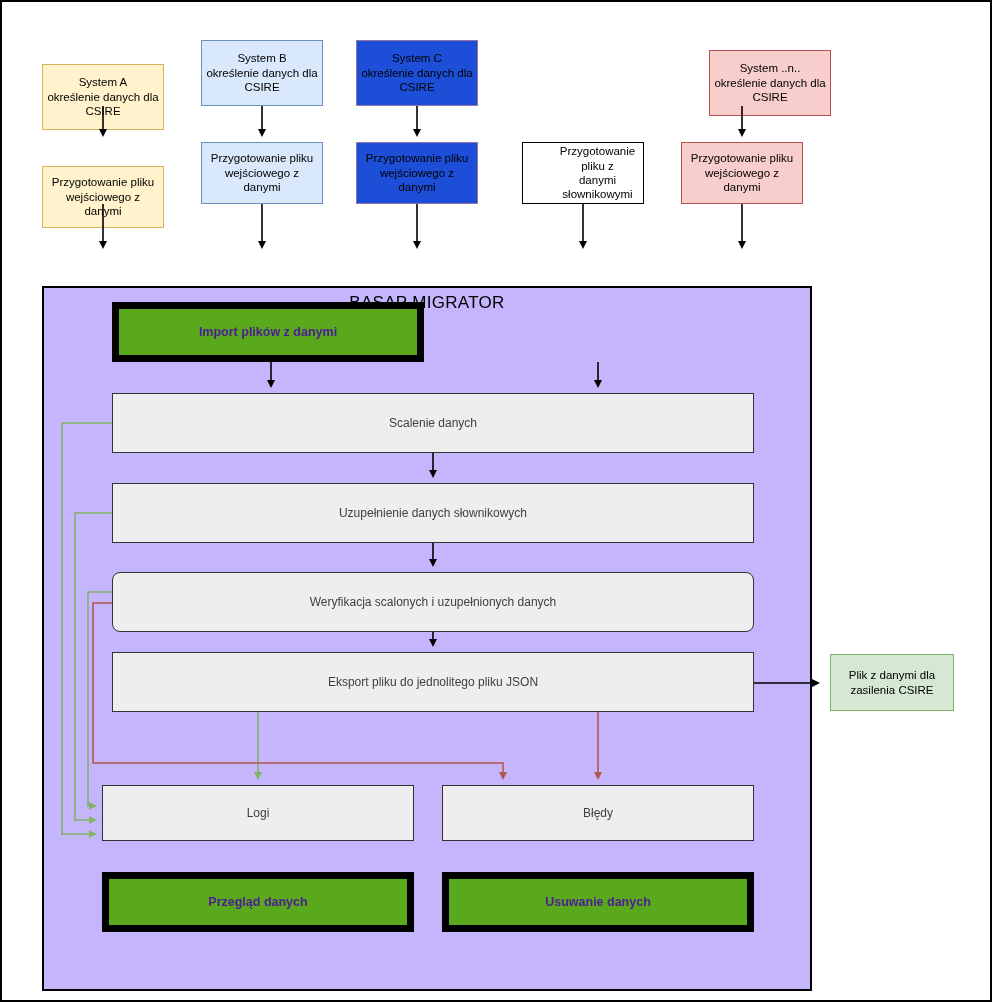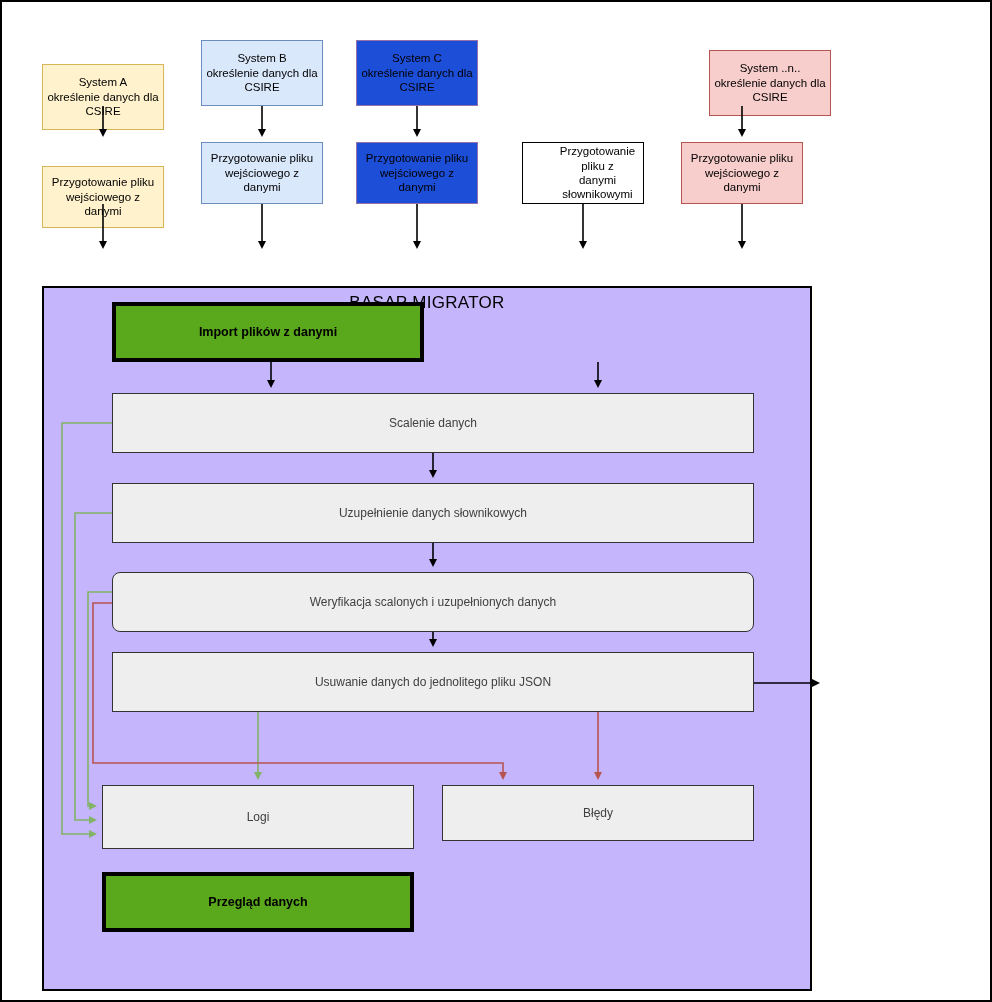--- a/index.html
+++ b/index.html
@@ -68,22 +68,22 @@
   }
 
   
   .green-btn {
     position: absolute;
     box-sizing: border-box;
     display: flex;
     align-items: center;
     justify-content: center;
     background: #5aa81c;
-    border: 4px solid #000000;
-    color: #000000;
+    border: 7px solid #000000;
+    color: #4c1d95;
     font-size: 12.5px;
     font-weight: bold;
     text-align: center;
   }
 
   
   .proc {
     position: absolute;
     box-sizing: border-box;
     display: flex;
@@ -158,34 +158,40 @@
   <div class="proc" style="left:110px; top:391px; width:642px; height:60px;">
     <span>Scalenie danych</span>
   </div>
   <div class="proc" style="left:110px; top:481px; width:642px; height:60px;">
     <span>Uzupełnienie danych słownikowych</span>
   </div>
   <div class="proc" style="left:110px; top:570px; width:642px; height:60px;border-radius:8px;">
     <span>Weryfikacja scalonych i uzupełnionych danych</span>
   </div>
   <div class="proc" style="left:110px; top:650px; width:642px; height:60px;">
-    <span>Usuwanie danych do jednolitego pliku JSON</span>
-  </div>
-
-  <div class="proc" style="left:100px; top:783px; width:312px; height:64px;">
+    <span>Eksport pliku do jednolitego pliku JSON</span>
+  </div>
+
+  <div class="proc" style="left:100px; top:783px; width:312px; height:56px;">
     <span>Logi</span>
   </div>
   <div class="proc" style="left:440px; top:783px; width:312px; height:56px;">
     <span>Błędy</span>
   </div>
 
   <div class="green-btn" style="left:100px; top:870px; width:312px; height:60px;">
     <span>Przegląd danych</span>
   </div>
-
+  <div class="green-btn" style="left:440px; top:870px; width:312px; height:60px;">
+    <span>Usuwanie danych</span>
+  </div>
+
+  <div class="node out-green" style="left:828px; top:652px; width:124px; height:57px;">
+    <span>Plik z danymi dla<br>zasilenia CSIRE</span>
+  </div>
 
   <svg id="wires" viewBox="0 0 992 1002" xmlns="http://www.w3.org/2000/svg">
     <defs>
       <marker id="ah-black" markerWidth="10" markerHeight="10" refX="6" refY="4" orient="auto" markerUnits="userSpaceOnUse">
         <path d="M0,0 L8,4 L0,8 z" fill="#000000"></path>
       </marker>
       <marker id="ah-green" markerWidth="10" markerHeight="10" refX="6" refY="4" orient="auto" markerUnits="userSpaceOnUse">
         <path d="M0,0 L8,4 L0,8 z" fill="#82b366"></path>
       </marker>
       <marker id="ah-red" markerWidth="10" markerHeight="10" refX="6" refY="4" orient="auto" markerUnits="userSpaceOnUse">

